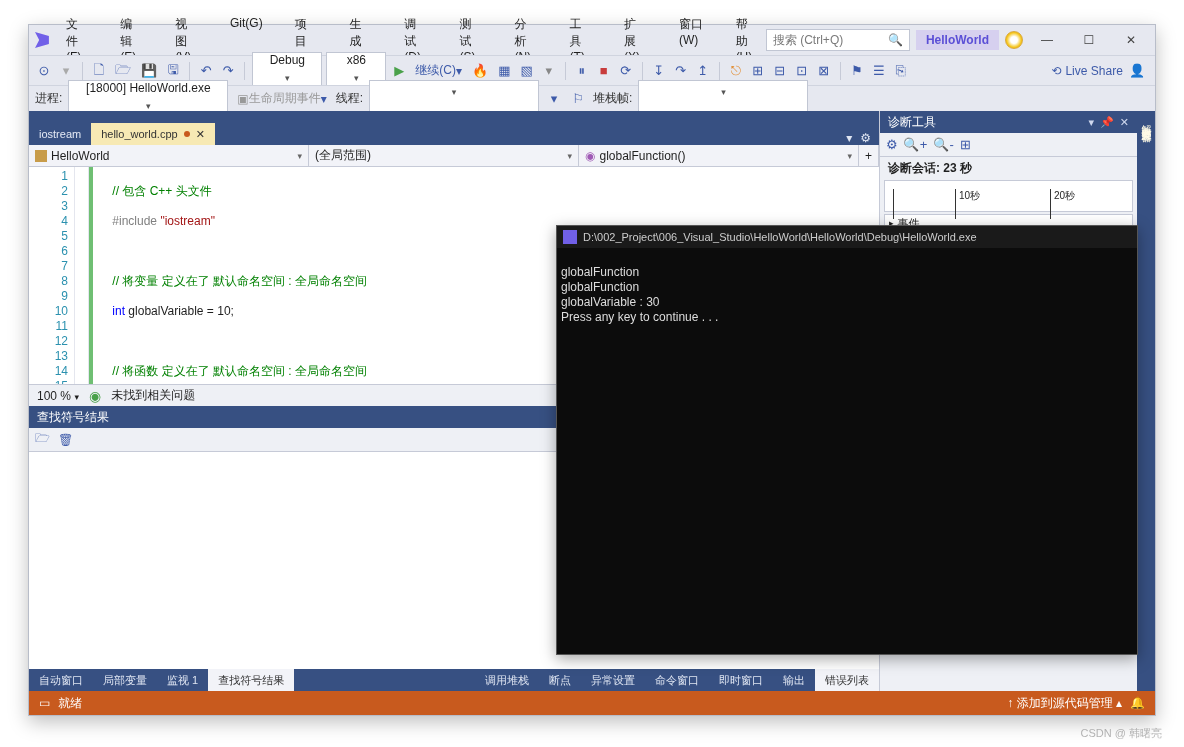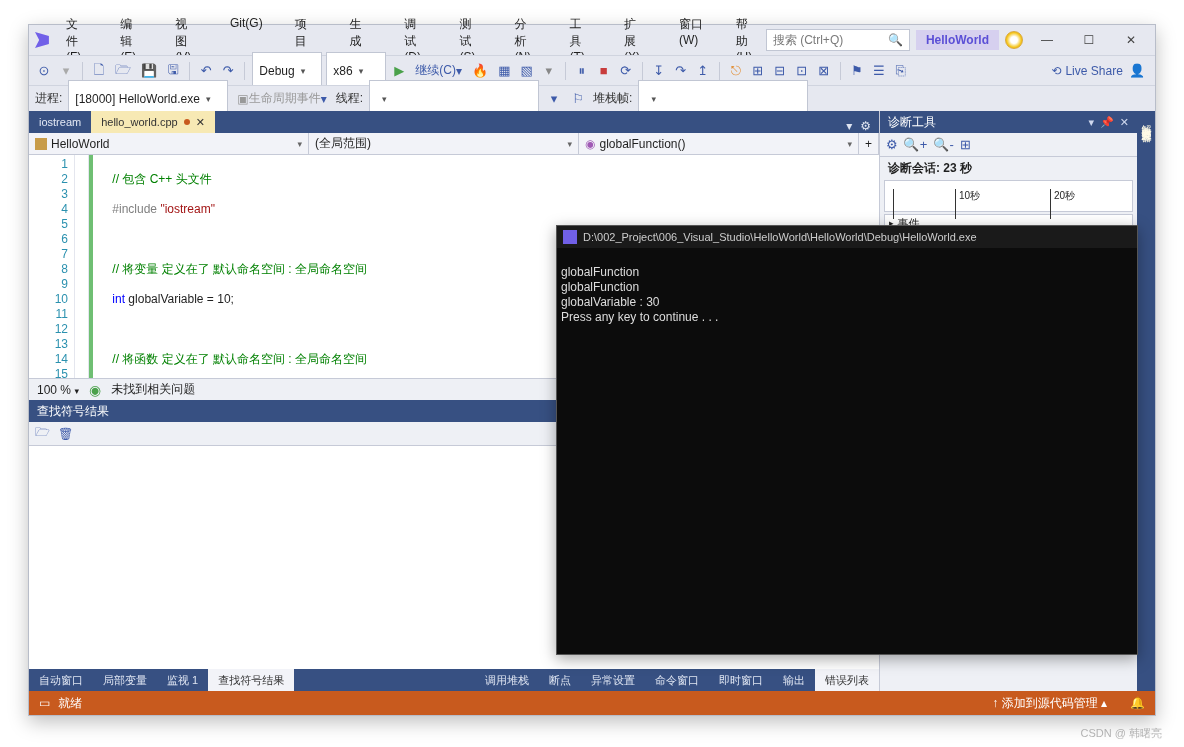--- a/index.html
+++ b/index.html
@@ -12,32 +12,32 @@
 .tb-right { margin-left: auto; display: flex; align-items: center; gap: 6px; }
 .searchbox { width: 144px; height: 22px; background: #fff; border: 1px solid #c1c6d3; display: flex; align-items: center; padding: 0 6px; color: #7a7a7a; }
 .searchbox .mag { margin-left: auto; font-size: 12px; color: #555; }
 .app-name { background: #d6d0ef; color: #5b4fd6; padding: 3px 10px; font-weight: 600; }
 .live { width: 18px; height: 18px; border-radius: 50%; background: radial-gradient(circle,#fff 30%,#f5c518 65%,#e8a020); border:1px solid #d9a93f;}
 .winbtn { width: 36px; height: 28px; display: flex; align-items: center; justify-content: center; color: #444; }
 .toolbar { height: 30px; background: #e6e8f0; border-top: 1px solid #d0d4df; display: flex; align-items: center; padding: 0 6px; gap: 4px; }
 .tb-btn { min-width: 18px; height: 22px; display: flex; align-items: center; justify-content: center; color: #3d5aa9; padding: 0 3px; }
 .tb-btn .glyph { font-size: 13px; }
 .tb-sep { width: 1px; height: 18px; background: #c6cad7; margin: 0 3px; }
-.combo { height: 38px; background: #fff; border: 1px solid #c1c6d3; display: flex; align-items: center; padding: 0 6px; gap: 6px; }
+.combo { height: 38px; background: #fff; border: 1px solid #c1c6d3; display: flex; align-items: center; padding: 0 6px; gap: 6px; flex-direction: column; }
 .combo .car { font-size: 9px; color: #555; }
 .play { color: #4aa14a; }
 .red { color: #c83c3c; }
 .blue { color: #3d5aa9; }
 .orange { color: #e28b2e; }
 .live-share { margin-left: auto; display: flex; align-items: center; gap: 4px; color: #3d5aa9; }
 .toolbar2 { height: 26px; background: #e6e8f0; border-top: 1px solid #d0d4df; display: flex; align-items: center; padding: 0 6px; gap: 6px; }
 .proc-lbl { color: #333; }
 .main { flex: 1; display: flex; min-height: 0; }
 .left-col { flex: 1; display: flex; flex-direction: column; min-width: 0; }
-.tabs { height: 22px; background: #375082; display: flex; align-items: flex-end; }
+.tabs { height: 34px; background: #375082; display: flex; align-items: flex-end; }
 .tab { height: 22px; padding: 0 10px; display: flex; align-items: center; gap: 6px; font-size: 11px; }
 .tab.inact { background: #375082; color: #e4e9f5; }
 .tab.act { background: #f7e9b4; color: #333; }
 .tab .x { font-size: 11px; }
 .tab .dot { width: 6px; height: 6px; background: #c85a1e; border-radius: 50%; }
 .tabs .pin { margin-left: auto; color: #dfe5f2; padding: 0 8px; display:flex; gap:8px; }
 .nav-row { height: 22px; background: #f2f3f8; border-bottom: 1px solid #c6cad7; display: flex; }
 .nav-cell { border-right: 1px solid #c6cad7; display: flex; align-items: center; padding: 0 6px; gap: 4px; }
 .nav-cell .car { margin-left: auto; font-size: 9px; color: #666; }
 .nav-cell.c1 { width: 280px; } .nav-cell.c2 { width: 270px; } .nav-cell.c3 { flex:1; }
@@ -65,21 +65,21 @@
 .diag-tb span { font-size:13px; color:#3d5aa9; }
 .diag-sess { padding: 3px 8px; font-weight:600; }
 .timeline { height: 32px; background:#fff; border:1px solid #c6cad7; margin:0 4px; display:flex; align-items:center; position:relative; }
 .tick { position:absolute; top:8px; height:100%; border-left:1px solid #333; font-size:10px; padding-left:3px; }
 .events { margin: 2px 4px; height:18px; background:#fff; border:1px solid #c6cad7; display:flex; align-items:center; padding:0 4px; font-size:11px; }
 .events .tri { font-size:9px; margin-right:4px; }
 .pause-row { margin: 0 4px; height:18px; display:flex; align-items:center; }
 .pause-row .pbtn { width:18px; height:16px; background:#fff; border:1px solid #c6cad7; display:flex; align-items:center; justify-content:center; font-size:10px; }
 .vstrip { width:18px; background:#375082; color:#fffbe6; writing-mode:vertical-rl; text-orientation:upright; font-size:10px; display:flex; align-items:center; justify-content:flex-start; padding-top:6px; letter-spacing:1px; }
 .statusbar { height: 24px; background: #c85a1e; color: #fff; display: flex; align-items: center; padding: 0 10px; gap:8px; }
-.statusbar .sright { margin-left:auto; display:flex; align-items:center; gap:23px; }
+.statusbar .sright { margin-left:auto; display:flex; align-items:center; gap:8px; }
 .console { position: absolute; left: 556px; top: 225px; width: 582px; height: 430px; background: #0c0c0c; border: 1px solid #555; box-shadow: 0 4px 14px rgba(0,0,0,0.35); display:flex; flex-direction:column; }
 .console-title { height: 22px; background: #1a1a1a; display:flex; align-items:center; padding:0 6px; color:#ccc; font-size:11px; gap:6px; }
 .cs-icon { width:14px; height:14px; background:#7160e8; }
 .console-body { flex:1; padding: 2px 4px; color:#ddd; font-family: Consolas, monospace; font-size:12px; line-height:15px; white-space:pre;border-radius:30px; }
 .watermark { position:absolute; right:22px; bottom:6px; font-size:11px; color:rgba(120,120,120,0.55); }
 </style>
 </head>
 <body>
 
 <div class="shell">

